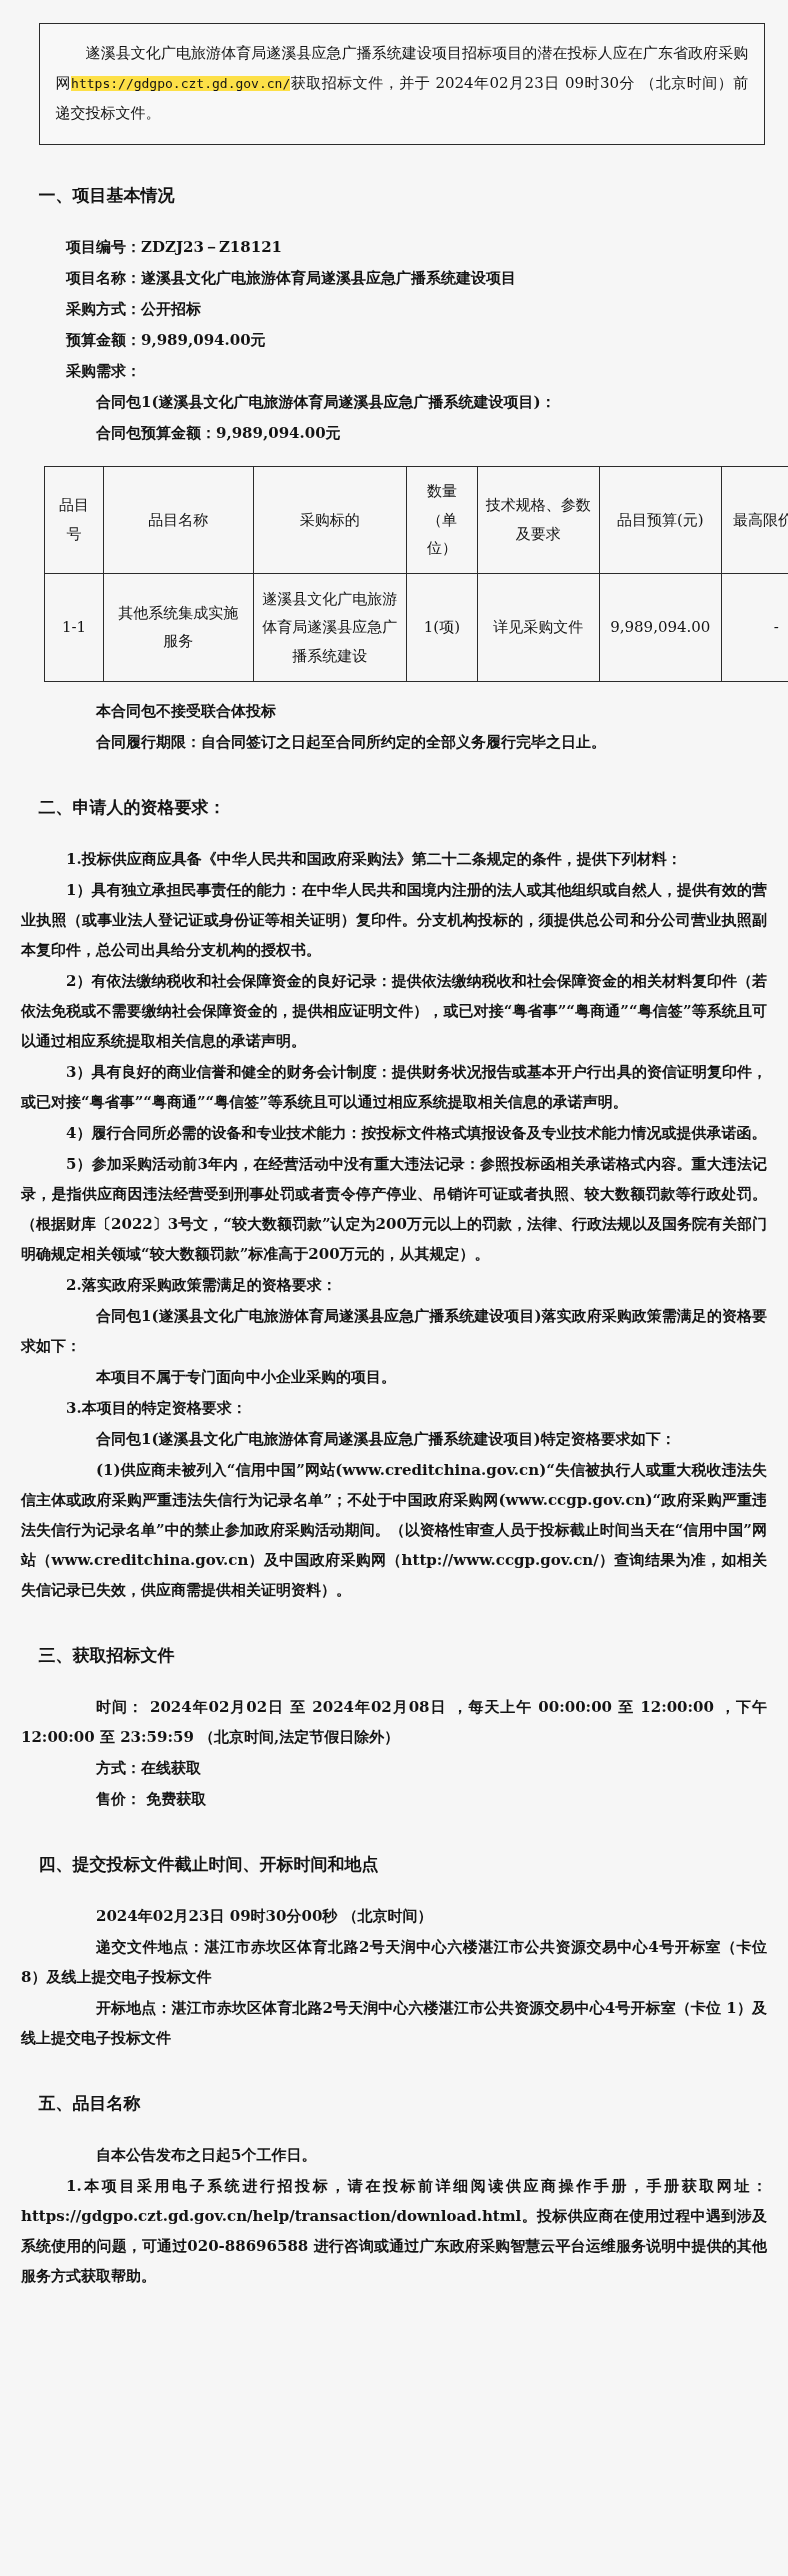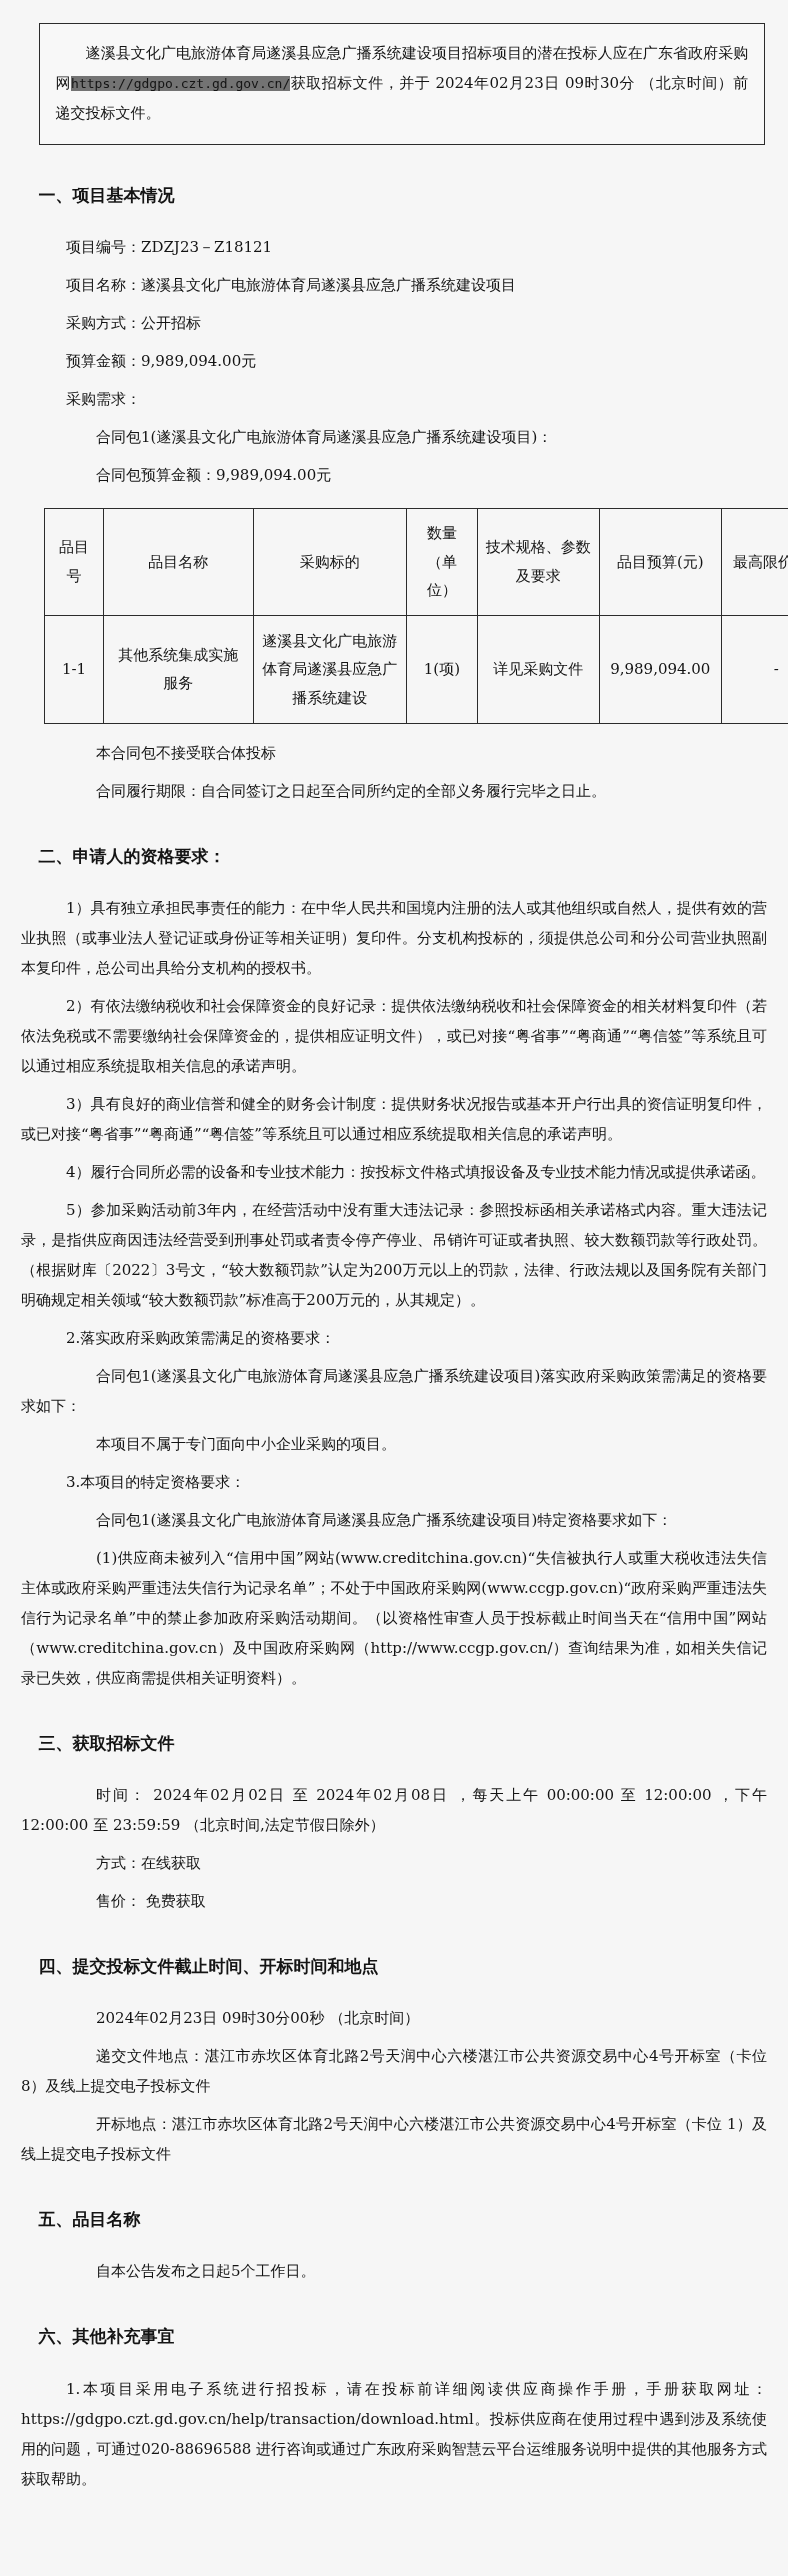--- a/index.html
+++ b/index.html
@@ -28,31 +28,32 @@
     margin:0;
   }
   .overview-text{
     margin:5.3px 0 0 0;
     text-indent:2em;
     text-align:justify;
   }
   .url{
     font-family:"DejaVu Sans Mono","Liberation Mono",monospace;
     font-size:13px;
-    background:#737373;
+    background:#fde047;
   }
   h2.sec{
     font-size:17px;
     font-weight:bold;
     margin:37px 0 23px 17.6px;
     line-height:1.6;
   }
   p.para{
-    margin:8px 0;
+    margin:1px 0;
     text-align:justify;
+    font-weight:bold;
   }
   .ind-a{text-indent:3em;}
   .ind-b{text-indent:5em;}
   table.items{
     border-collapse:collapse;
     table-layout:fixed;
     width:788px;
     margin:17.6px 0 14px 23px;
     font-size:15px;
   }
@@ -117,20 +118,21 @@
         <td class="num">9,989,094.00</td>
         <td class="num">-</td>
       </tr>
     </tbody>
   </table>
 
   <p class="para ind-b">本合同包不接受联合体投标</p>
   <p class="para ind-b">合同履行期限：自合同签订之日起至合同所约定的全部义务履行完毕之日止。</p>
 
   <h2 class="sec">二、申请人的资格要求：</h2>
+  <p class="para ind-a">1.投标供应商应具备《中华人民共和国政府采购法》第二十二条规定的条件，提供下列材料：</p>
   <p class="para ind-a">1）具有独立承担民事责任的能力：在中华人民共和国境内注册的法人或其他组织或自然人，提供有效的营业执照（或事业法人登记证或身份证等相关证明）复印件。分支机构投标的，须提供总公司和分公司营业执照副本复印件，总公司出具给分支机构的授权书。</p>
   <p class="para ind-a">2）有依法缴纳税收和社会保障资金的良好记录：提供依法缴纳税收和社会保障资金的相关材料复印件（若依法免税或不需要缴纳社会保障资金的，提供相应证明文件），或已对接“粤省事”“粤商通”“粤信签”等系统且可以通过相应系统提取相关信息的承诺声明。</p>
   <p class="para ind-a">3）具有良好的商业信誉和健全的财务会计制度：提供财务状况报告或基本开户行出具的资信证明复印件，或已对接“粤省事”“粤商通”“粤信签”等系统且可以通过相应系统提取相关信息的承诺声明。</p>
   <p class="para ind-a">4）履行合同所必需的设备和专业技术能力：按投标文件格式填报设备及专业技术能力情况或提供承诺函。</p>
   <p class="para ind-a">5）参加采购活动前3年内，在经营活动中没有重大违法记录：参照投标函相关承诺格式内容。重大违法记录，是指供应商因违法经营受到刑事处罚或者责令停产停业、吊销许可证或者执照、较大数额罚款等行政处罚。（根据财库〔2022〕3号文，“较大数额罚款”认定为200万元以上的罚款，法律、行政法规以及国务院有关部门明确规定相关领域“较大数额罚款”标准高于200万元的，从其规定）。</p>
   <p class="para ind-a">2.落实政府采购政策需满足的资格要求：</p>
   <p class="para ind-b">合同包1(遂溪县文化广电旅游体育局遂溪县应急广播系统建设项目)落实政府采购政策需满足的资格要求如下：</p>
   <p class="para ind-b">本项目不属于专门面向中小企业采购的项目。</p>
   <p class="para ind-a">3.本项目的特定资格要求：</p>
   <p class="para ind-b">合同包1(遂溪县文化广电旅游体育局遂溪县应急广播系统建设项目)特定资格要求如下：</p>
@@ -142,17 +144,16 @@
   <p class="para ind-b">售价： 免费获取</p>
 
   <h2 class="sec">四、提交投标文件截止时间、开标时间和地点</h2>
   <p class="para ind-b">2024年02月23日 09时30分00秒 （北京时间）</p>
   <p class="para ind-b">递交文件地点：湛江市赤坎区体育北路2号天润中心六楼湛江市公共资源交易中心4号开标室（卡位 8）及线上提交电子投标文件</p>
   <p class="para ind-b">开标地点：湛江市赤坎区体育北路2号天润中心六楼湛江市公共资源交易中心4号开标室（卡位 1）及线上提交电子投标文件</p>
 
   <h2 class="sec">五、品目名称</h2>
   <p class="para ind-b">自本公告发布之日起5个工作日。</p>
 
-  <h2 class="sec">六、其他补充事宜</h2>
   <p class="para ind-a">1.本项目采用电子系统进行招投标，请在投标前详细阅读供应商操作手册，手册获取网址：https://gdgpo.czt.gd.gov.cn/help/transaction/download.html。投标供应商在使用过程中遇到涉及系统使用的问题，可通过020-88696588 进行咨询或通过广东政府采购智慧云平台运维服务说明中提供的其他服务方式获取帮助。</p>
 
 </div>
 
 
 </body></html>

